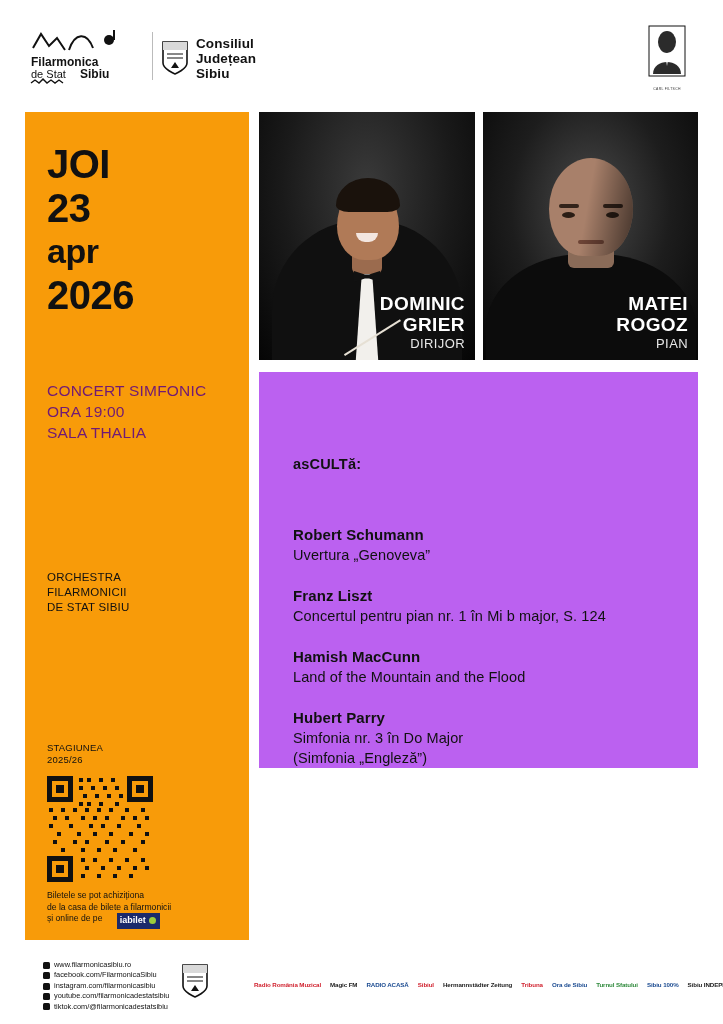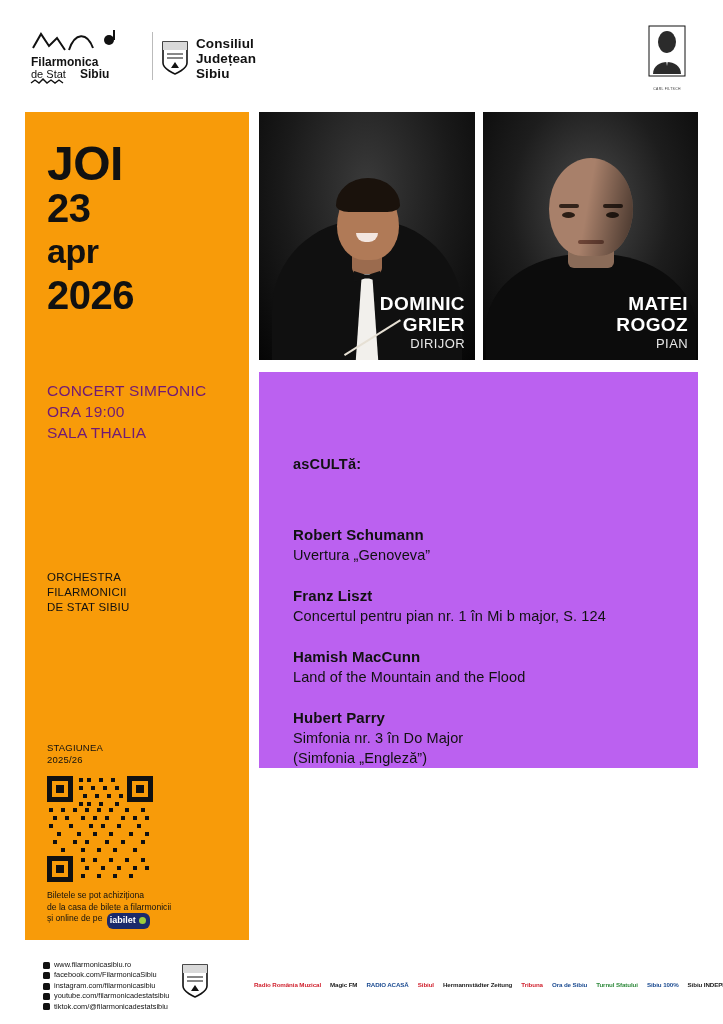--- a/index.html
+++ b/index.html
@@ -68,21 +68,21 @@
     left: 25px; top: 112px;
     width: 224px; height: 828px;
     background: #F89B09;
     padding: 30px 22px 0 22px;
   }
   .date-block {
     font-weight: 800;
     color: #111111;
     letter-spacing: -0.5px;
   }
-  .date-joi { font-size: 48px; line-height: 44px; }
+  .date-joi { font-size: 40px; line-height: 44px; }
   .date-day { font-size: 40px; line-height: 44px; }
   .date-mon { font-size: 34px; line-height: 42px; }
   .date-year { font-size: 40px; line-height: 46px; }
 
   .concert-info {
     margin-top: 62px;
     font-size: 15.5px;
     line-height: 21px;
     color: #701a75;
     letter-spacing: 0.2px;
@@ -116,22 +116,22 @@
     color: #111;
   }
   .ticket-badge {
     display: inline-flex;
     align-items: center;
     background: #1b2a6b;
     color: #fff;
     font-size: 9px;
     font-weight: 700;
     padding: 2px 4px 2px 3px;
-    border-radius: 6px;
-    margin-left: 2px;
+    border-radius: 0;
+    margin-left: 12px;
     vertical-align: -2px;
   }
   .ticket-badge .dot {
     display: inline-block;
     width: 7px; height: 7px;
     border-radius: 50%;
     background: #9ccc3c;
     margin-left: 3px;
   }
 

